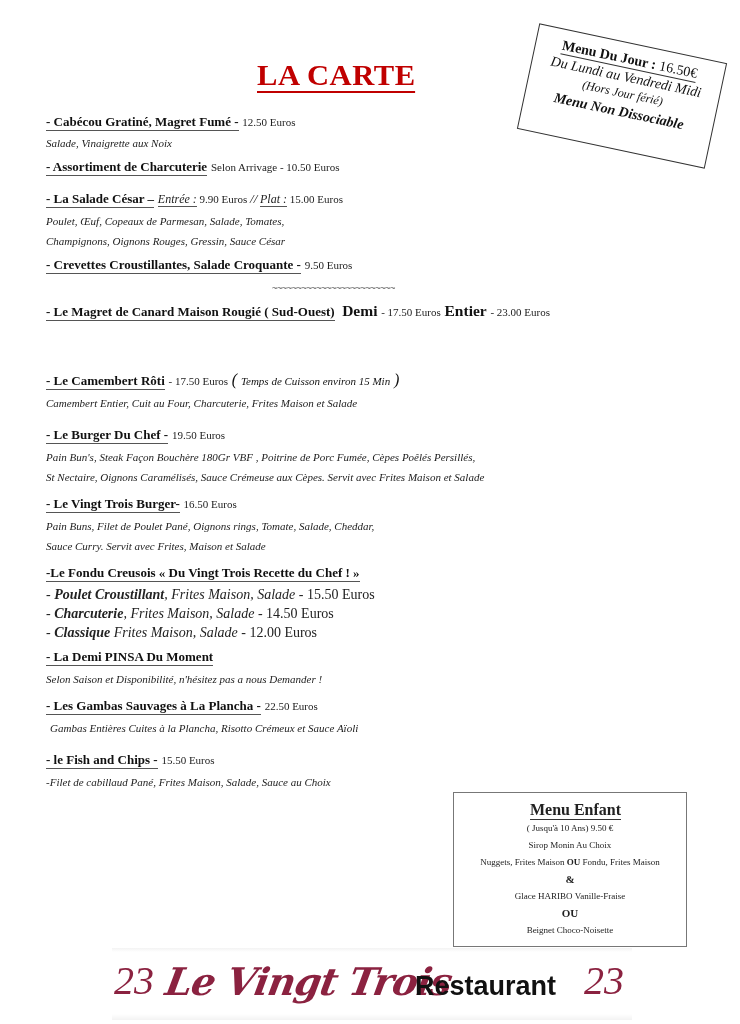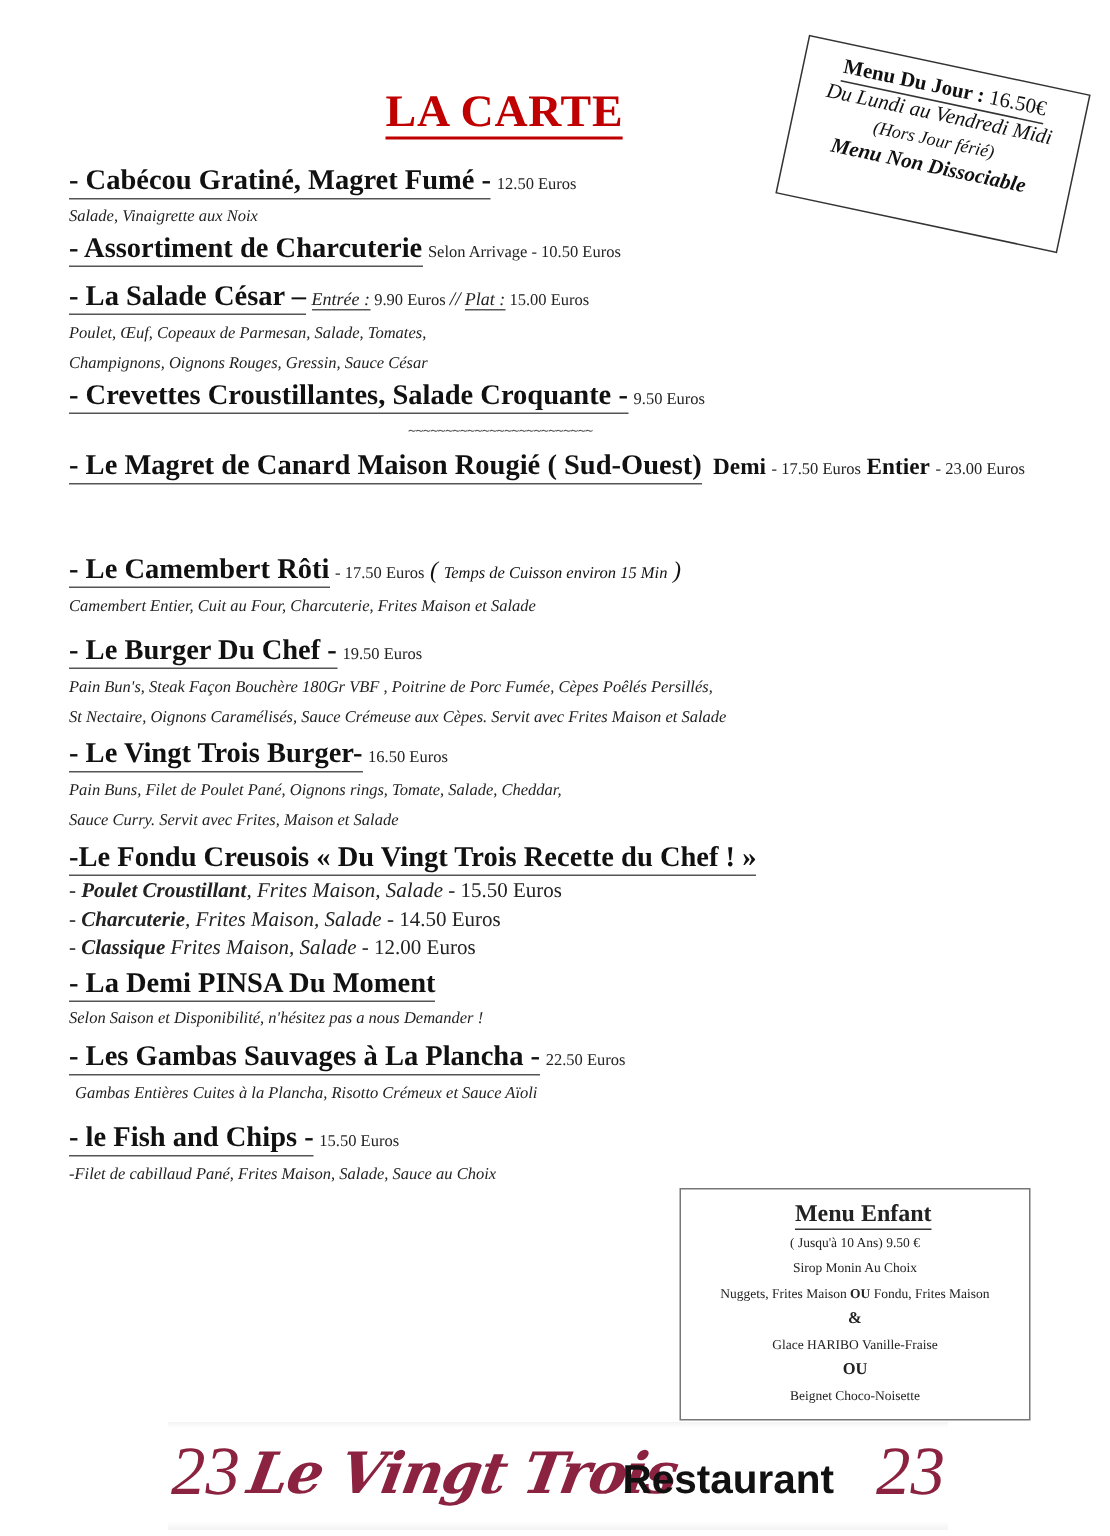--- a/index.html
+++ b/index.html
@@ -23,21 +23,21 @@
     text-align: center; font-family: "Liberation Serif", serif; padding-top: 6px;
   }
   .jour-box .jh { font-size: 14px; font-weight: bold; display: inline-block; border-bottom: 1px solid #333; }
   .jour-box .jh .jp { font-weight: normal; }
   .jour-box .jl { font-size: 14px; font-style: italic; margin-top: 1px; }
   .jour-box .js { font-size: 12px; font-style: italic; margin-top: 1px; }
   .jour-box .jn { font-size: 14px; font-weight: bold; font-style: italic; margin-top: 3px; }
 
   .item { position: absolute; left: 46px; white-space: nowrap; font-family: "Liberation Serif", serif; }
   .head { font-size: 15px; line-height: 18px; }
-  .name { font-weight: bold; font-size: 19px; border-bottom: 1px solid #555; padding-bottom: 1px; }
+  .name { font-weight: bold; font-size: 13px; border-bottom: 1px solid #555; padding-bottom: 1px; }
   .price { font-size: 11px; color: #222; }
   .desc { font-size: 11px; font-style: italic; color: #222; line-height: 14px; }
   .sub { font-size: 14px; line-height: 14px; color: #222; }
   .sub i { font-style: italic; }
   .sub b { font-weight: bold; font-style: italic; }
   .lbl-under { font-style: italic; border-bottom: 1px solid #555; }
   .plain-bold { font-weight: bold; font-size: 15.5px; }
   .paren { font-size: 16px; font-style: italic; }
   .temps { font-size: 11px; font-style: italic; }
 
@@ -50,21 +50,21 @@
   .enfant .eh { display: inline-block; font-size: 16px; font-weight: bold; margin-top: 8px; border-bottom: 1px solid #333; line-height: 18px; margin-left: 11px; }
   .enfant .el { font-size: 9px; line-height: 17px; }
   .enfant .el:first-of-type { margin-top: 3px; }
   .enfant .amp { font-weight: bold; font-size: 11px; line-height: 17px; }
   .enfant b { font-weight: bold; }
 
   .logo {
     position: absolute; left: 112px; top: 948px; width: 520px; height: 72px;
     background: linear-gradient(#f3f3f3 0, #fff 4px, #fff 66px, #f3f3f3 72px);
   }
-  .logo .mono { position: absolute; top: 6px; font-family: "Liberation Serif", serif; font-style: italic; font-size: 46px; color: #8b2240; line-height: 54px; }
+  .logo .mono { position: absolute; top: 6px; font-family: "Liberation Serif", serif; font-style: italic; font-size: 40px; color: #8b2240; line-height: 54px; }
   .logo .mono.l { left: 2px; }
   .logo .mono.r { left: 472px; }
   .logo .script { position: absolute; left: 54px; top: 4px; font-family: "DejaVu Serif", serif; font-style: italic; font-weight: bold; font-size: 38px; color: #8b2240; line-height: 60px; letter-spacing: -1px; transform: skewX(-10deg); }
   .logo .rest { position: absolute; left: 303px; top: 18px; font-family: Liberation Sans, sans-serif; font-weight: bold; font-size: 27px; color: #111; line-height: 40px; }
 </style>
 </head>
 <body>
 
 <div class="page">
 

